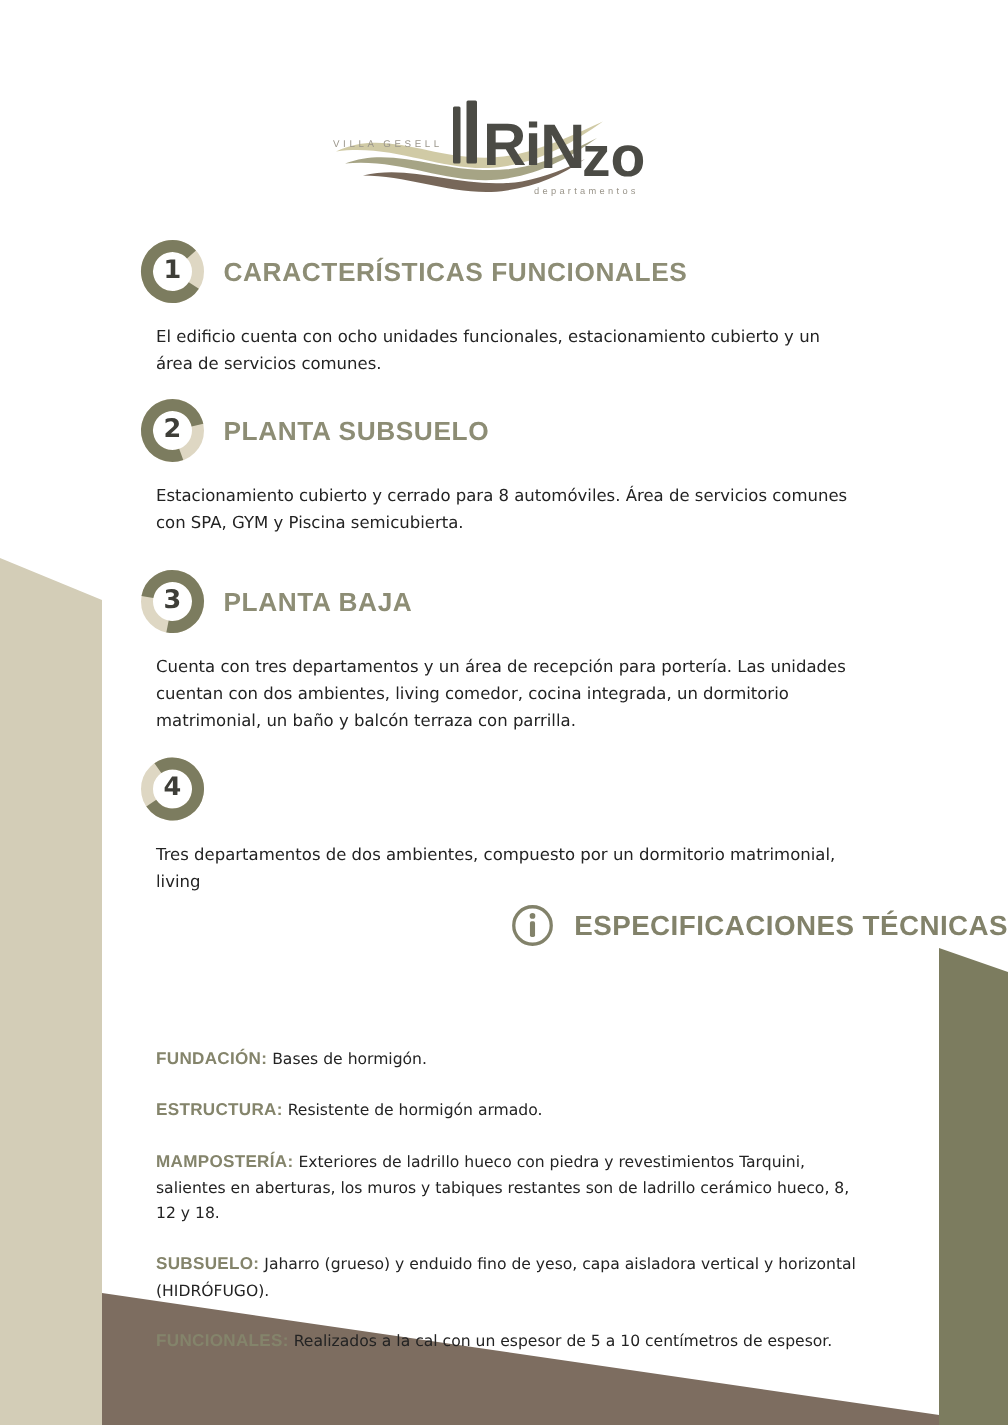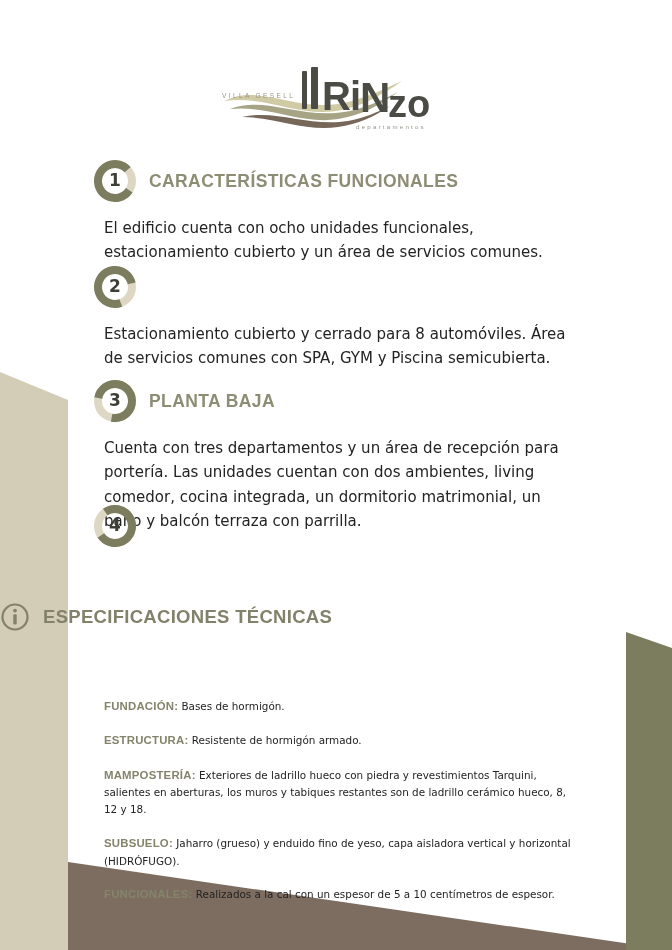--- a/index.html
+++ b/index.html
@@ -85,34 +85,34 @@
     font-size: 17.5px;
     font-weight: 700;
     letter-spacing: 0.4px;
     color: #8d8d75;
     white-space: nowrap;
   }
   .sec-body {
     margin-top: 12px;
     margin-left: 12px;
     font-family: "DejaVu Sans", sans-serif;
-    font-size: 15px;
+    font-size: 11px;
     line-height: 1.62;
     color: #232323;
     max-width: 470px;
   }
 
   
   .specs-head {
     position: absolute;
     left: 0;
     width: 672px;
     display: flex;
     align-items: center;
-    justify-content: flex-start;
+    justify-content: flex-end;
     gap: 13px;
   }
   .info-icon { display: block; flex: 0 0 auto; }
   .specs-title {
     font-family: "Liberation Sans", sans-serif;
     font-size: 18.5px;
     font-weight: bold;
     letter-spacing: 0.3px;
     color: #82826a;
     white-space: nowrap;
@@ -188,20 +188,21 @@
 
   <div class="section" style="top:264px;">
     <div class="sec-head">
       <div class="badge">
         <svg viewBox="0 0 46 46" width="46" height="46" aria-hidden="true">
           <circle cx="23" cy="23" r="17" fill="none" stroke="#ded7c3" stroke-width="8"></circle>
           <circle cx="23" cy="23" r="17" fill="none" stroke="#7c7c5f" stroke-width="8" stroke-dasharray="82 25" transform="rotate(70 23 23)"></circle>
         </svg>
         <span class="badge-num">2</span>
       </div>
+      <span class="sec-title">PLANTA SUBSUELO</span>
     </div>
     <p class="sec-body">Estacionamiento cubierto y cerrado para 8 automóviles. Área de servicios comunes con SPA, GYM y Piscina semicubierta.</p>
   </div>
 
   <div class="section" style="top:378px;">
     <div class="sec-head">
       <div class="badge">
         <svg viewBox="0 0 46 46" width="46" height="46" aria-hidden="true">
           <circle cx="23" cy="23" r="17" fill="none" stroke="#ded7c3" stroke-width="8"></circle>
           <circle cx="23" cy="23" r="17" fill="none" stroke="#7c7c5f" stroke-width="8" stroke-dasharray="80 27" transform="rotate(190 23 23)"></circle>
@@ -216,20 +217,21 @@
   <div class="section" style="top:503px;">
     <div class="sec-head">
       <div class="badge">
         <svg viewBox="0 0 46 46" width="46" height="46" aria-hidden="true">
           <circle cx="23" cy="23" r="17" fill="none" stroke="#ded7c3" stroke-width="8"></circle>
           <circle cx="23" cy="23" r="17" fill="none" stroke="#7c7c5f" stroke-width="8" stroke-dasharray="80 27" transform="rotate(235 23 23)"></circle>
         </svg>
         <span class="badge-num">4</span>
       </div>
     </div>
+    <p class="sec-body">Tres departamentos de dos ambientes, compuesto por un dormitorio matrimonial, living</p>
   </div>
 
   <div class="specs-head" style="top:602px;">
     <svg class="info-icon" viewBox="0 0 30 30" width="30" height="30" aria-hidden="true">
       <circle cx="15" cy="15" r="12.5" fill="none" stroke="#82826a" stroke-width="2.2"></circle>
       <circle cx="15" cy="8.6" r="1.9" fill="#82826a"></circle>
       <rect x="13.3" y="12.2" width="3.4" height="10.4" rx="1.1" fill="#82826a"></rect>
     </svg>
     <span class="specs-title">ESPECIFICACIONES TÉCNICAS</span>
   </div>

